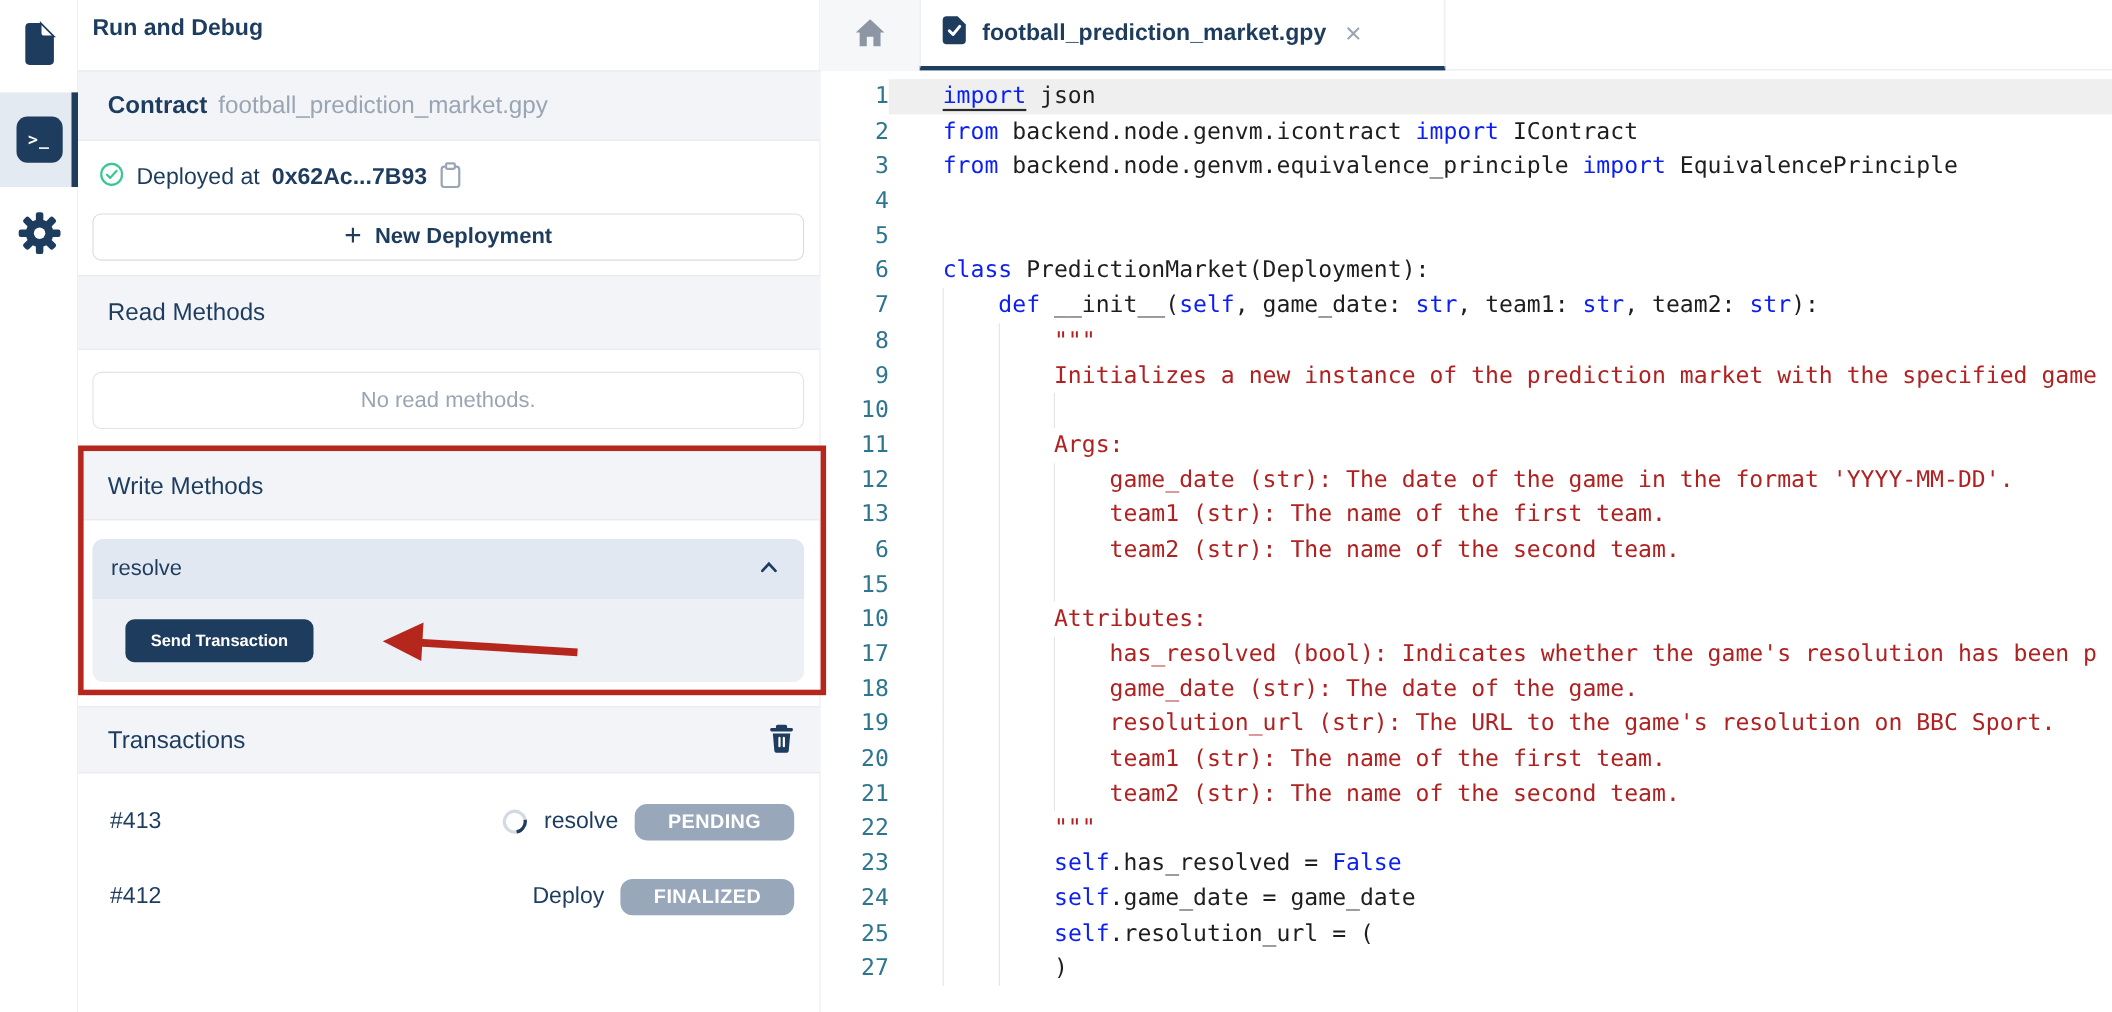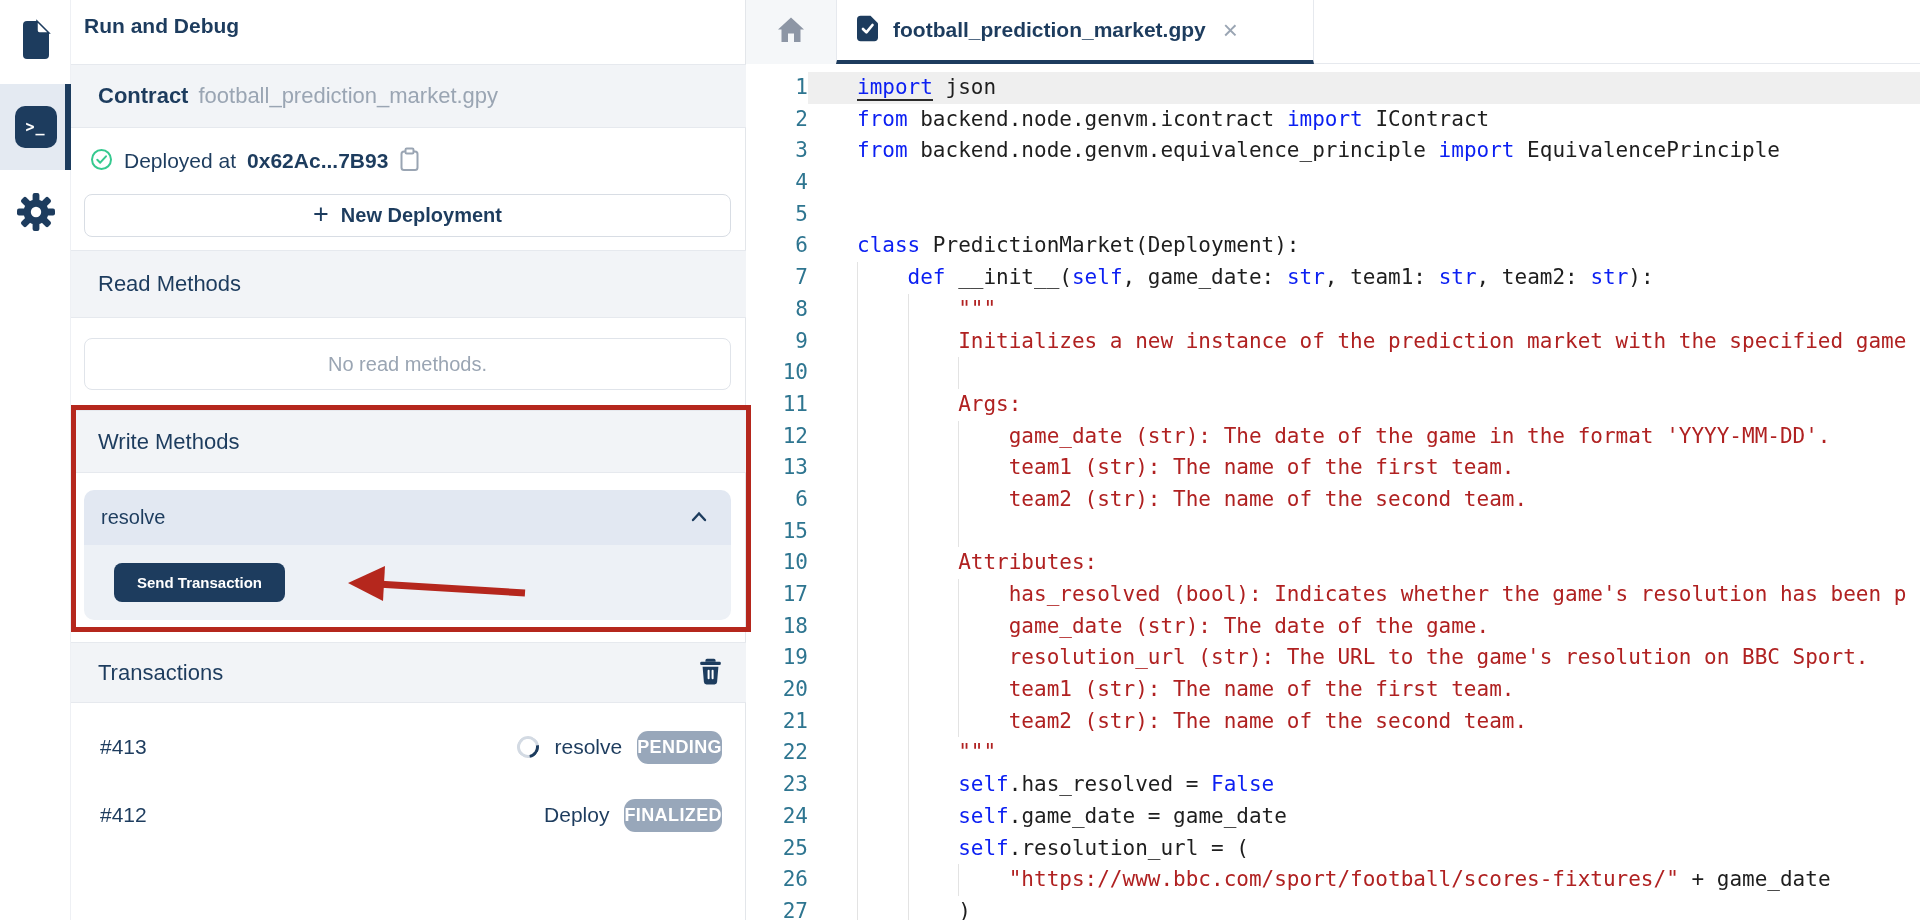--- a/index.html
+++ b/index.html
@@ -65,21 +65,21 @@
 
   .band-tx { top:642px; height:61px; justify-content:space-between; padding-right:24px; }
   .trash-btn { background:none; border:none; cursor:pointer; display:flex; align-items:center; }
 
   .tx-row { position:absolute; left:0; width:675px; height:50px;
     display:flex; align-items:center; padding:0 24px 0 29px; cursor:pointer; }
   .tx-row.r1 { top:722px; } .tx-row.r2 { top:790px; }
   .tx-id { font-size:21px; }
   .tx-right { margin-left:auto; display:flex; align-items:center; gap:15px; }
   .tx-action { font-size:21px; }
-  .badge { height:33px; padding:0 0; border-radius:11px; background:var(--badge-gray);
+  .badge { height:33px; padding:0 30px; border-radius:11px; background:var(--badge-gray);
     color:#fff; font-size:18px; font-weight:bold; letter-spacing:.4px;
     display:flex; align-items:center; }
   .spinner { width:22px; height:22px; border-radius:50%;
     border:3px solid #d3dae3; border-right-color:var(--navy); transform:rotate(35deg); }
 
   
   .editor { position:absolute; left:746px; top:0; width:1174px; height:920px; background:#fff; }
   .tabs { position:relative; height:64px; background:#fff;
     border-bottom:1px solid var(--border-light); }
   .home-zone { position:absolute; left:0; top:0; width:90px; height:64px;
@@ -350,24 +350,20 @@
         </div>
         <div class="row">
           <span class="lineno">24</span>
           <span class="code-text"><i class="guide" style="left: calc(0ch + 49px);"></i><i class="guide" style="left: calc(4ch + 49px);"></i><span class="tk-p">        </span><span class="tk-k">self</span><span class="tk-p">.game_date = game_date</span></span>
         </div>
         <div class="row">
           <span class="lineno">25</span>
           <span class="code-text"><i class="guide" style="left: calc(0ch + 49px);"></i><i class="guide" style="left: calc(4ch + 49px);"></i><span class="tk-p">        </span><span class="tk-k">self</span><span class="tk-p">.resolution_url = (</span></span>
         </div>
         <div class="row">
-          <span class="lineno">26</span>
-          <span class="code-text"><i class="guide" style="left: calc(0ch + 49px);"></i><i class="guide" style="left: calc(4ch + 49px);"></i><i class="guide" style="left: calc(8ch + 49px);"></i><span class="tk-p">            </span><span class="tk-s">"https://www.bbc.com/sport/football/scores-fixtures/"</span><span class="tk-p"> + game_date</span></span>
-        </div>
-        <div class="row">
           <span class="lineno">27</span>
           <span class="code-text"><i class="guide" style="left: calc(0ch + 49px);"></i><i class="guide" style="left: calc(4ch + 49px);"></i><span class="tk-p">        )</span></span>
         </div>
       </div>
   </div>
 </div>
 
 <div class="hl-box"></div>
 <svg class="arrow-svg" width="195" height="50" viewBox="0 0 195 50">
   <line x1="34" y1="24" x2="182" y2="33" stroke="#b5271d" stroke-width="7"></line>

